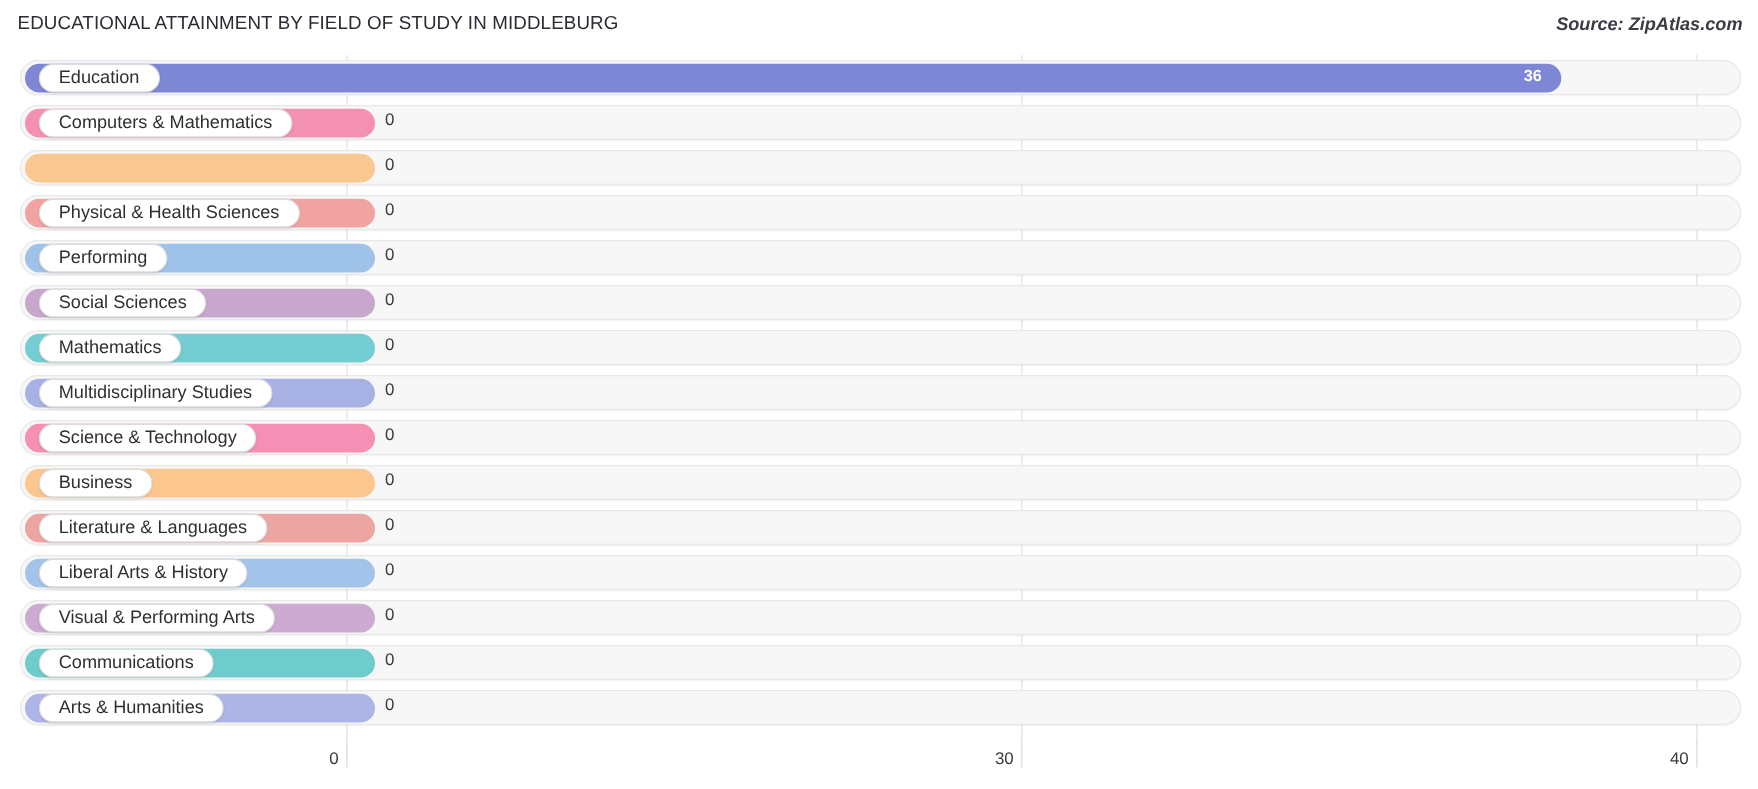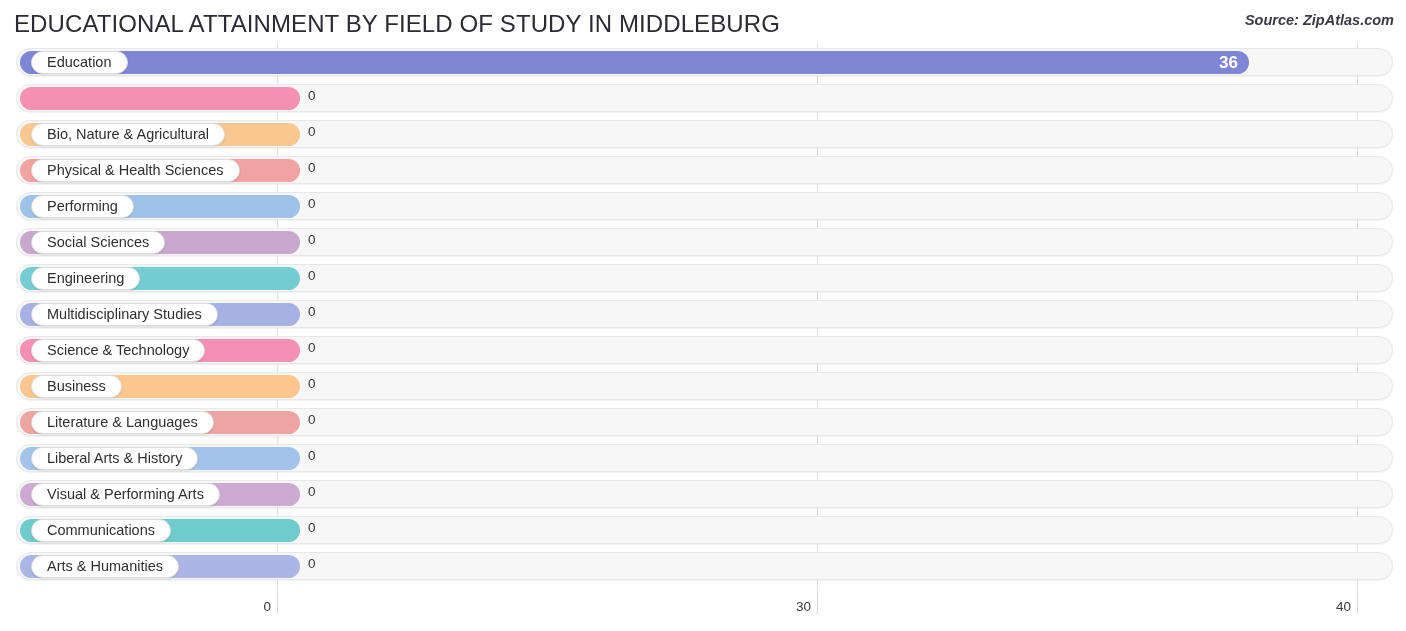--- a/index.html
+++ b/index.html
@@ -19,21 +19,21 @@
   #header {
     position: absolute;
     left: 0; top: 0;
     width: 1406px;
     height: 44px;
   }
   #chart-title {
     position: absolute;
     left: 14px;
     top: 10px;
-    font-size: 24px;
+    font-size: 15px;
     letter-spacing: 0.1px;
     color: #2b2b33;
     white-space: nowrap;
   }
   #source-label {
     position: absolute;
     right: 12px;
     top: 12px;
     font-size: 14.5px;
     font-style: italic;
@@ -116,21 +116,21 @@
     top: 9px;
     font-size: 13.5px;
     color: #3a3a3a;
     line-height: 1;
     white-space: nowrap;
   }
   
   .value-in {
     position: absolute;
     top: 10px;
-    font-size: 17px;
+    font-size: 13px;
     font-weight: bold;
     color: #ffffff;
     line-height: 1;
     white-space: nowrap;
   }
 
   
   #axis {
     position: absolute;
     left: 0;
@@ -174,28 +174,28 @@
         <div class="track"></div>
         <div class="bar" style="width: 1229px; background: rgb(125, 135, 214);"></div>
         <div class="pill">
           <span class="pill-label">Education</span>
         </div>
         <div class="value-in" style="left: 1219px;">36</div>
       </div>
       <div class="row">
         <div class="track"></div>
         <div class="bar" style="width: 280px; background: rgb(244, 145, 178);"></div>
+        <div class="pill">
+          <span class="pill-label">Computers &amp; Mathematics</span>
+        </div>
         <div class="value-out" style="left: 308px;">0</div>
       </div>
       <div class="row">
         <div class="track"></div>
         <div class="bar" style="width: 280px; background: rgb(249, 200, 145);"></div>
-        <div class="pill">
-          <span class="pill-label">Bio, Nature &amp; Agricultural</span>
-        </div>
         <div class="value-out" style="left: 308px;">0</div>
       </div>
       <div class="row">
         <div class="track"></div>
         <div class="bar" style="width: 280px; background: rgb(240, 163, 160);"></div>
         <div class="pill">
           <span class="pill-label">Physical &amp; Health Sciences</span>
         </div>
         <div class="value-out" style="left: 308px;">0</div>
       </div>
@@ -212,21 +212,21 @@
         <div class="bar" style="width: 280px; background: rgb(200, 167, 205);"></div>
         <div class="pill">
           <span class="pill-label">Social Sciences</span>
         </div>
         <div class="value-out" style="left: 308px;">0</div>
       </div>
       <div class="row">
         <div class="track"></div>
         <div class="bar" style="width: 280px; background: rgb(116, 205, 211);"></div>
         <div class="pill">
-          <span class="pill-label">Engineering</span>
+          <span class="pill-label">Mathematics</span>
         </div>
         <div class="value-out" style="left: 308px;">0</div>
       </div>
       <div class="row">
         <div class="track"></div>
         <div class="bar" style="width: 280px; background: rgb(167, 177, 227);"></div>
         <div class="pill">
           <span class="pill-label">Multidisciplinary Studies</span>
         </div>
         <div class="value-out" style="left: 308px;">0</div>

